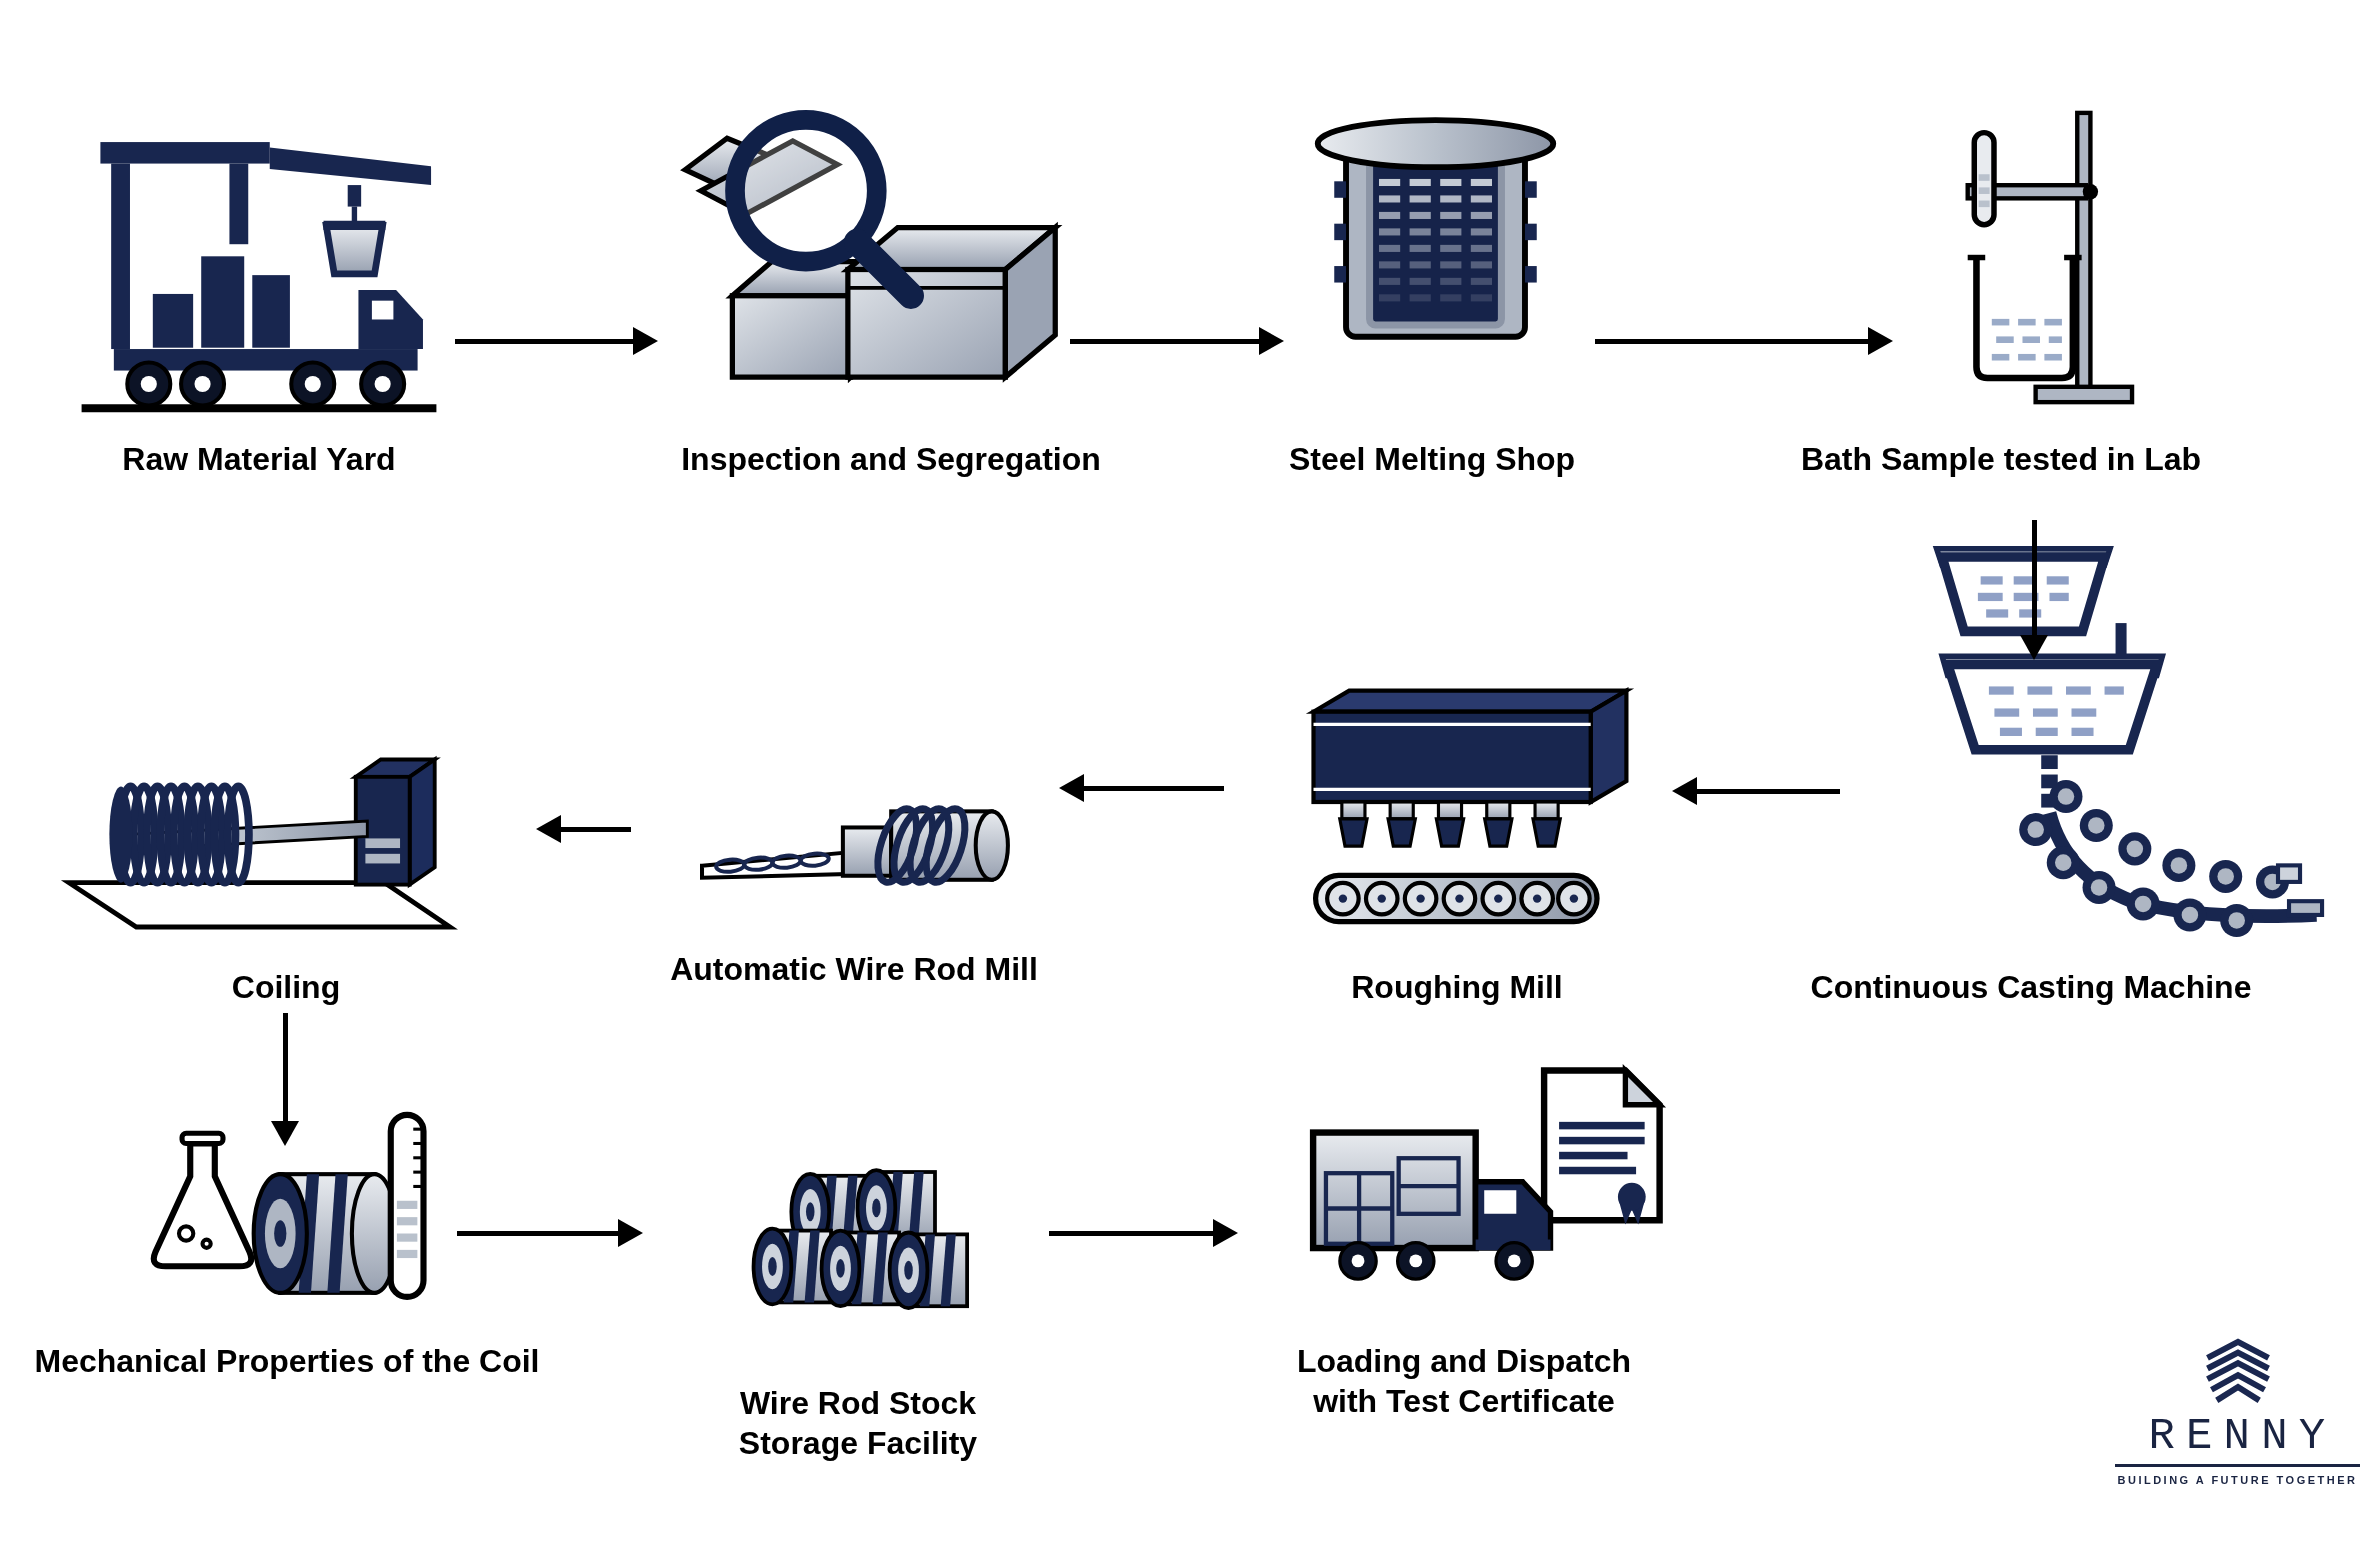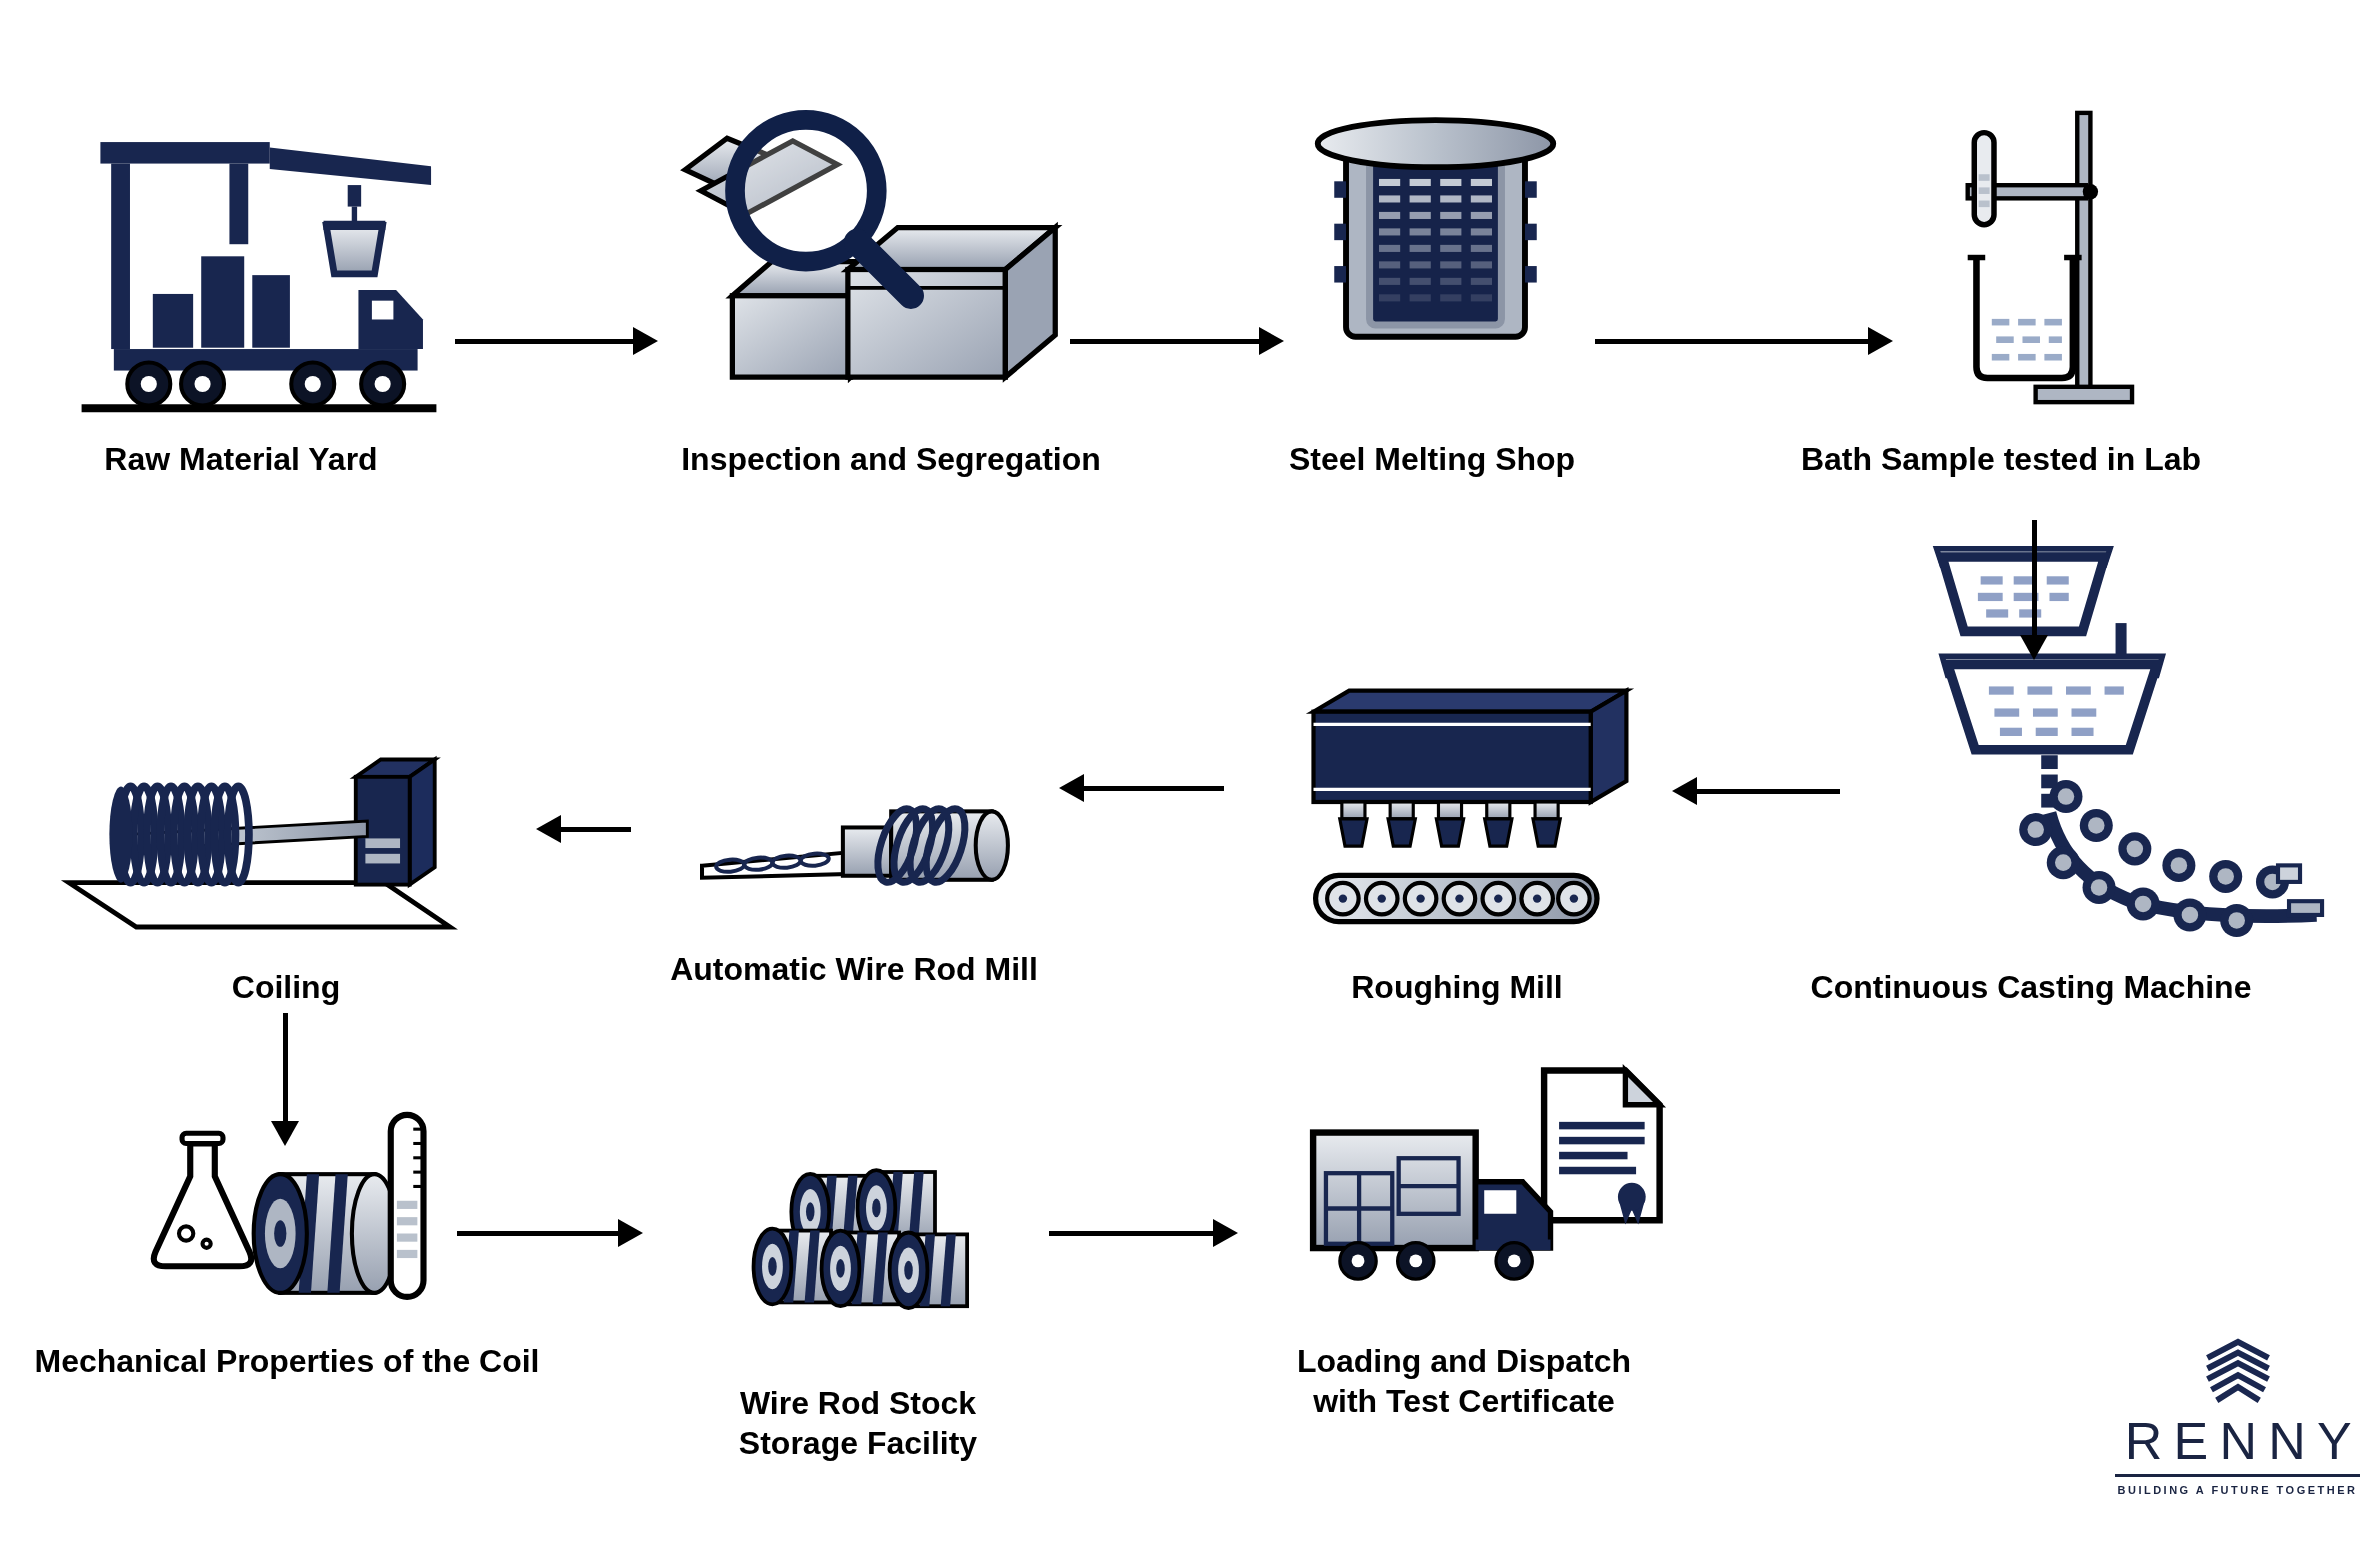--- a/index.html
+++ b/index.html
@@ -23,21 +23,21 @@
   .arrow-left::after{content:"";position:absolute;left:0;top:1.4px;width:0;height:0;
     border-right:25px solid #000;border-top:14px solid transparent;border-bottom:14px solid transparent;}
   .arrow-down{position:absolute;width:31px;}
   .arrow-down::before{content:"";position:absolute;top:0;bottom:21px;left:12.6px;width:5.6px;background:#000;}
   .arrow-down::after{content:"";position:absolute;bottom:0;left:1.4px;width:0;height:0;
     border-top:25px solid #000;border-left:14px solid transparent;border-right:14px solid transparent;}
   
   .brand{position:absolute;left:2115px;top:1334px;width:245px;text-align:center;color:#1a2442;}
   .brand .mark{display:block;margin:0 auto;}
   .brand .name{
-    font-family:Liberation Sans, sans-serif;font-size:52px;font-weight:400;
+    font-family:Liberation Mono, monospace;font-size:44px;font-weight:400;
     letter-spacing:11.2px;padding-left:9.8px;margin-top:4.2px;white-space:nowrap;
   }
   .brand .rule{height:3.5px;background:#1a2442;margin-top:2.8px;}
   .brand .tagline{
     font-size:11px;font-weight:700;letter-spacing:2.5px;margin-top:6.3px;white-space:nowrap;
   }
 </style>
 </head>
 <body>
 
@@ -470,21 +470,21 @@
           <circle cx="204" cy="186" r="17"></circle>
       </g>
       <g fill="#fff">
         <circle cx="58" cy="186" r="6"></circle>
           <circle cx="112" cy="186" r="6"></circle>
           <circle cx="204" cy="186" r="6"></circle>
       </g>
     </svg>
   </figure>
 
-  <div class="label" style="left:241px;top:440px;">
+  <div class="label" style="left:259px;top:440px;">
     <div>Raw Material Yard</div>
   </div>
 
   <div class="label" style="left:858px;top:440px;margin-left:33px;">
     <div>Inspection and Segregation</div>
   </div>
 
   <div class="label" style="left:1432px;top:440px;">
     <div>Steel Melting Shop</div>
   </div>

